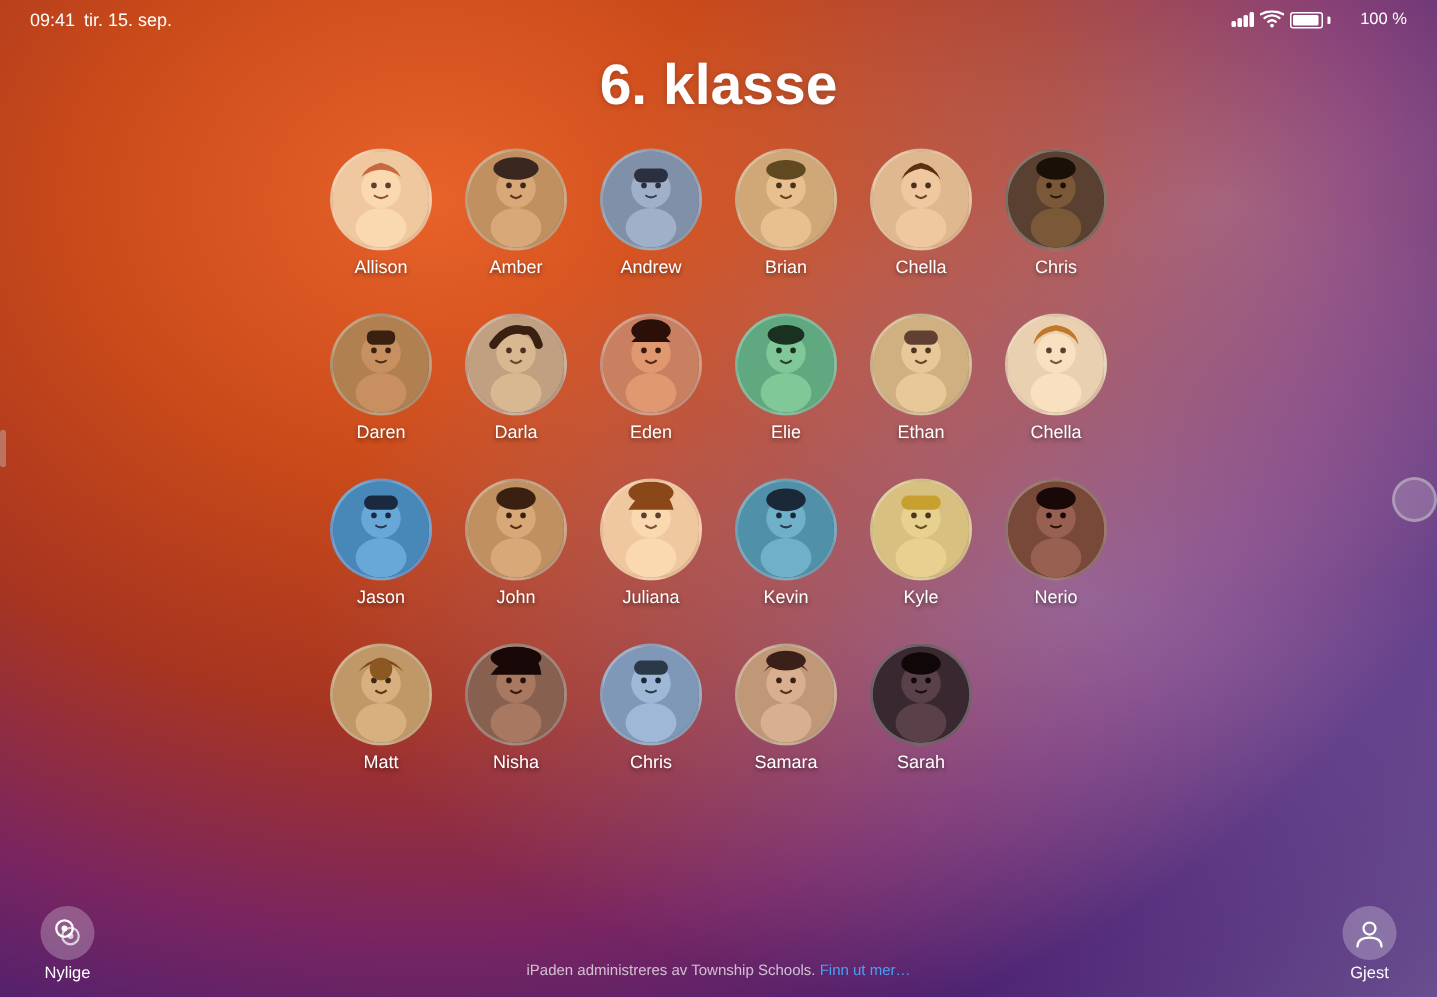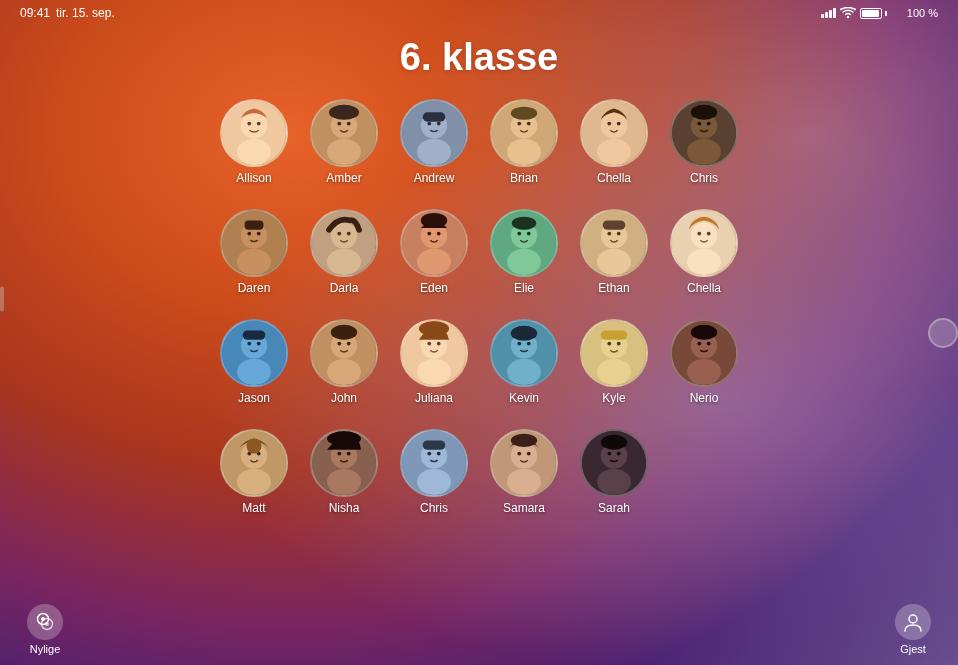--- a/index.html
+++ b/index.html
@@ -620,20 +620,24 @@
         <svg width="22" height="22" viewBox="0 0 22 22">
           <circle cx="9" cy="8" r="5.5" stroke="white" stroke-width="1.5" fill="none"></circle>
           <circle cx="13" cy="13" r="5.5" stroke="white" stroke-width="1.5" fill="none" opacity="0.7"></circle>
           <circle cx="9" cy="8" r="2" fill="white"></circle>
           <circle cx="13" cy="13" r="2" fill="white" opacity="0.7"></circle>
         </svg>
       </div>
       <span class="bottom-btn-label">Nylige</span>
     </div>
 
+    <div id="bottom-center">
+      <span>iPaden administreres av Township Schools.</span>
+      <a href="#">Finn ut mer…</a>
+    </div>
 
     <div class="bottom-btn">
       <div class="bottom-btn-icon">
         <svg width="22" height="22" viewBox="0 0 22 22">
           <circle cx="11" cy="8" r="4" stroke="white" stroke-width="1.5" fill="none"></circle>
           <path d="M3 20 Q3 14 11 14 Q19 14 19 20" stroke="white" stroke-width="1.5" fill="none" stroke-linecap="round"></path>
         </svg>
       </div>
       <span class="bottom-btn-label">Gjest</span>
     </div>

